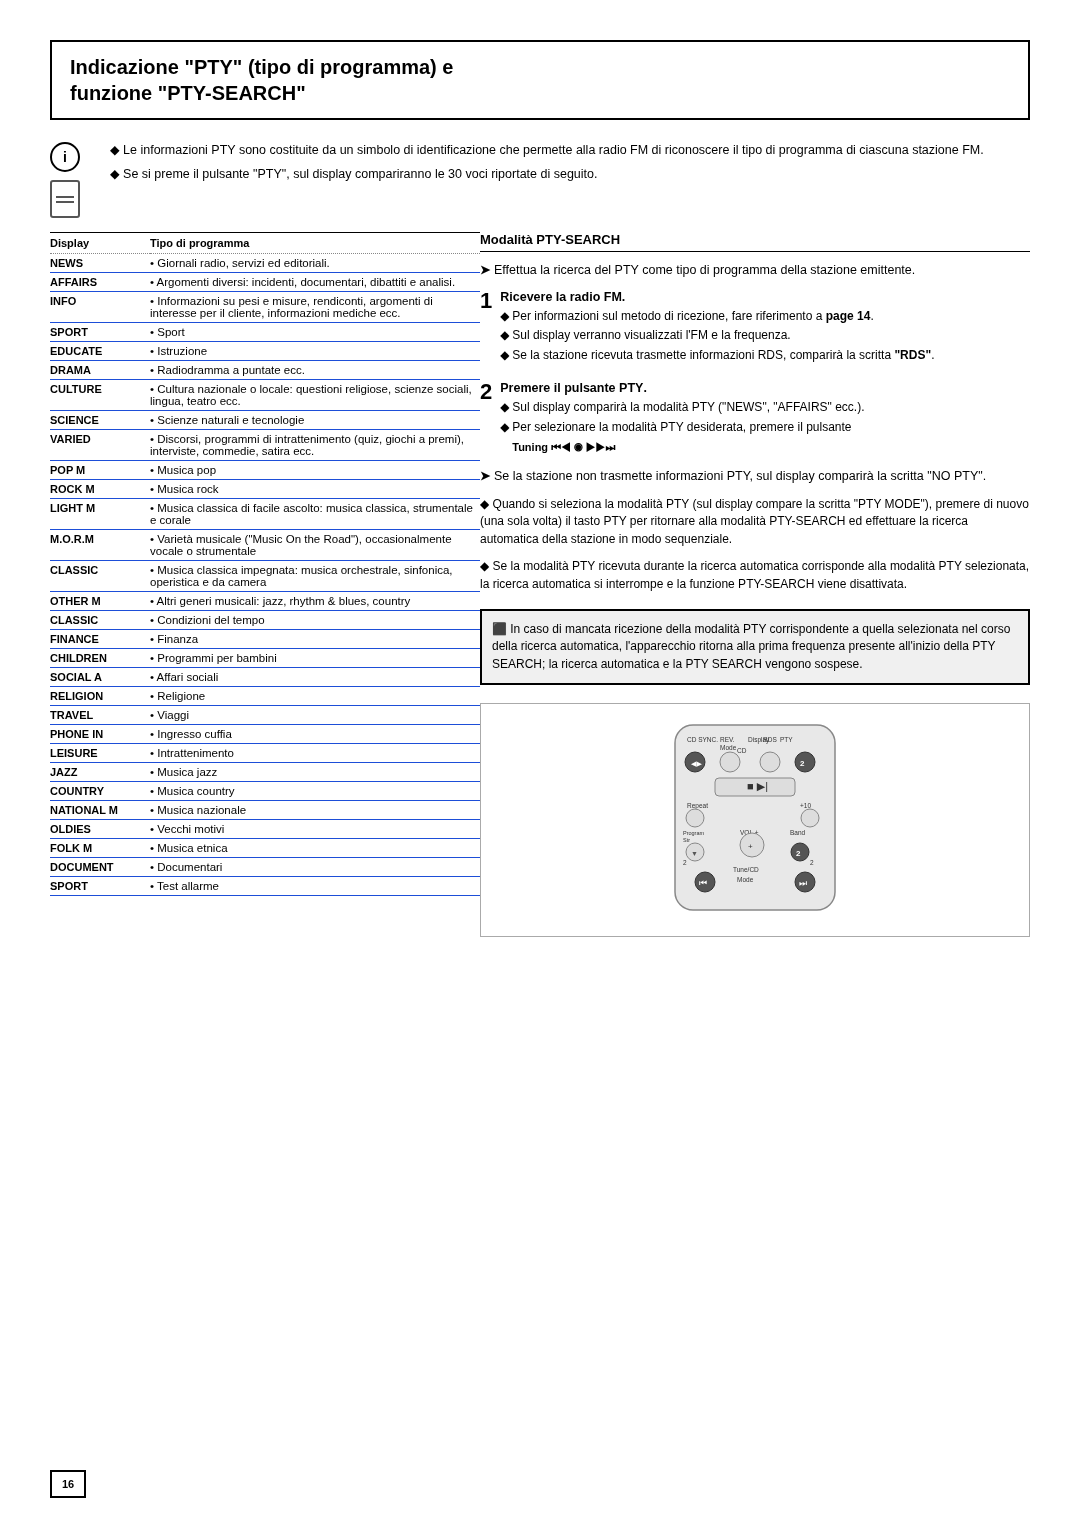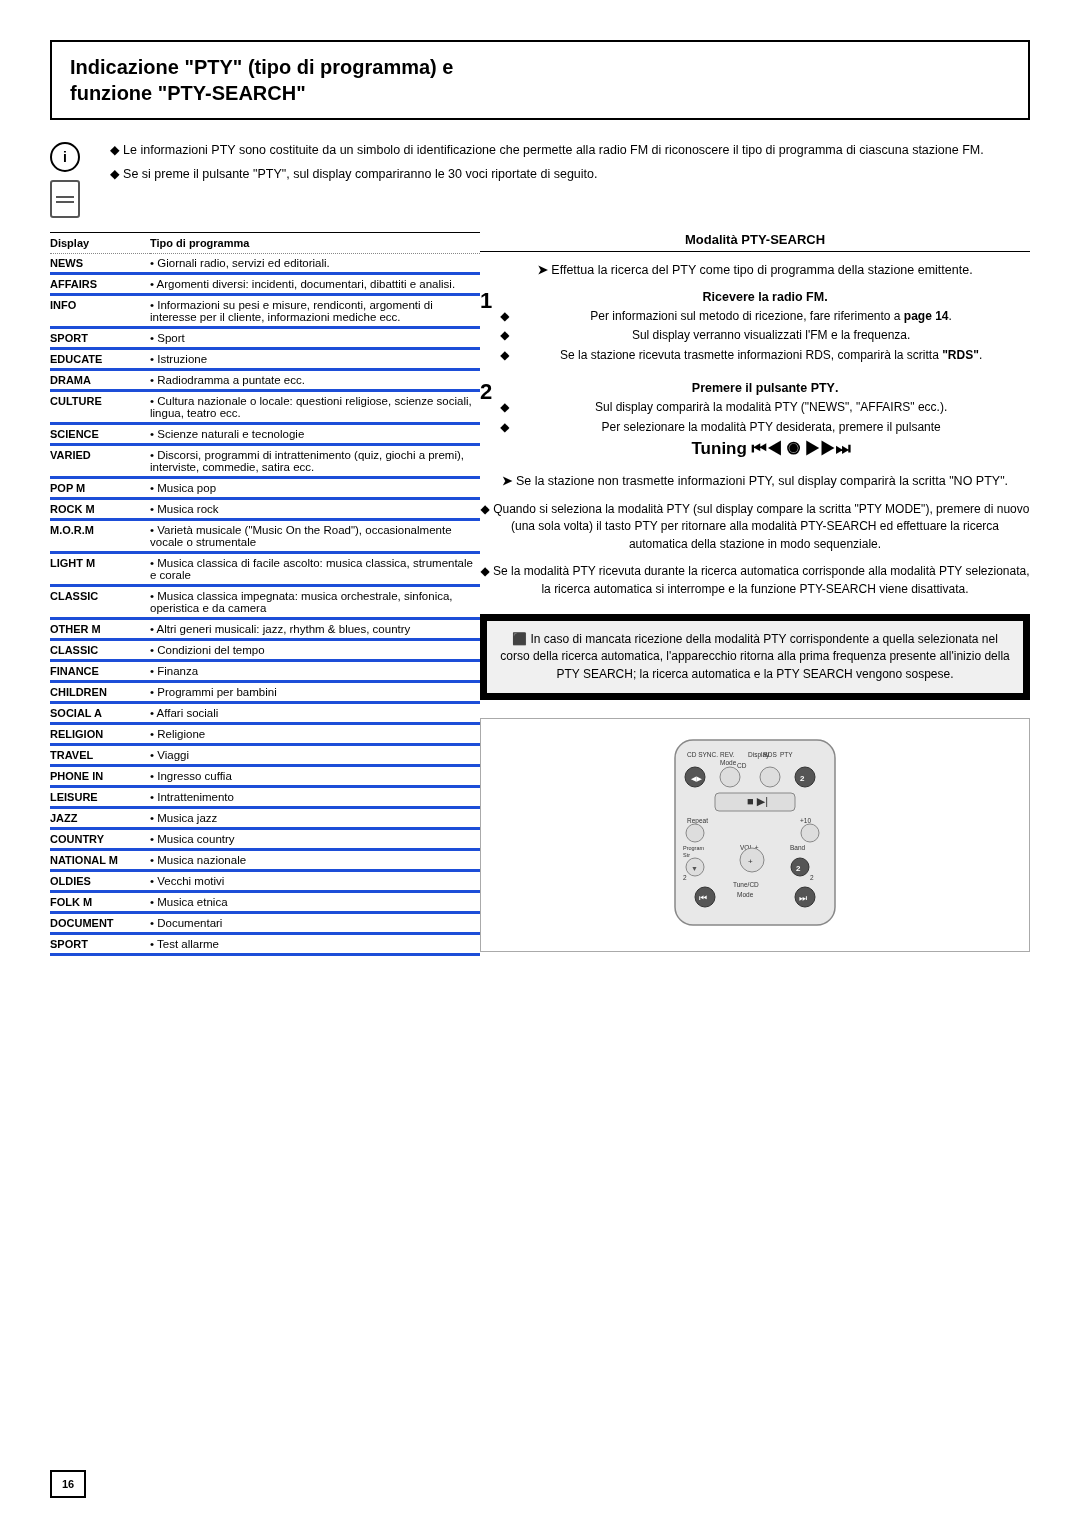--- a/index.html
+++ b/index.html
@@ -103,35 +103,34 @@
       text-align: left;
       border-bottom: 1px dotted #888;
     }
     .pty-table thead tr th:first-child {
       width: 100px;
     }
     .pty-table tbody tr td {
       font-size: 11.5px;
       padding: 3px 4px 3px 0;
       vertical-align: top;
-      border-bottom: 3px solid #1d4ed8;
+      border-bottom: 1px solid #1d4ed8;
     }
     .pty-table tbody tr td:first-child {
       font-weight: bold;
       width: 100px;
       font-size: 11px;
     }
     .pty-table tbody tr td .desc::before {
       content: '• ';
     }
 
     
     .right-col {
       flex: 1;
-      text-align: center;
     }
 
     .section-title {
       font-weight: bold;
       font-size: 13px;
       margin-bottom: 10px;
       border-bottom: 1px solid #000;
       padding-bottom: 4px;
     }
 
@@ -184,21 +183,21 @@
       margin-bottom: 10px;
       font-size: 12px;
       line-height: 1.45;
     }
     .note-block::before {
       content: '◆ ';
     }
 
     .info-block {
       background: #f0f0f0;
-      border: 7px solid #000000;
+      border: 2px solid #000000;
       padding: 10px;
       margin-top: 16px;
       font-size: 12px;
       line-height: 1.45;
     }
     .info-block::before {
       content: '⬛ ';
     }
 
     
@@ -210,21 +209,21 @@
       display: flex;
       flex-direction: column;
       align-items: center;
     }
     .remote-svg {
       width: 280px;
       height: 200px;
     }
 
     .tuning-label {
-      font-size: 17px;
+      font-size: 11px;
       font-weight: bold;
     }
 
     .page-number-bar {
       position: fixed;
       bottom: 30px;
       left: 50px;
       font-size: 11px;
       font-weight: bold;
       border: 2px solid #000;
@@ -307,26 +306,26 @@
           </tr>
           <tr>
             <td>POP M</td>
             <td><span class="desc">Musica pop</span></td>
           </tr>
           <tr>
             <td>ROCK M</td>
             <td><span class="desc">Musica rock</span></td>
           </tr>
           <tr>
+            <td>LIGHT M</td>
+            <td><span class="desc">Musica classica di facile ascolto: musica classica, strumentale e corale</span></td>
+          </tr>
+          <tr>
             <td>M.O.R.M</td>
             <td><span class="desc">Varietà musicale ("Music On the Road"), occasionalmente vocale o strumentale</span></td>
-          </tr>
-          <tr>
-            <td>LIGHT M</td>
-            <td><span class="desc">Musica classica di facile ascolto: musica classica, strumentale e corale</span></td>
           </tr>
           <tr>
             <td>CLASSIC</td>
             <td><span class="desc">Musica classica impegnata: musica orchestrale, sinfonica, operistica e da camera</span></td>
           </tr>
           <tr>
             <td>OTHER M</td>
             <td><span class="desc">Altri generi musicali: jazz, rhythm &amp; blues, country</span></td>
           </tr>
           <tr>

